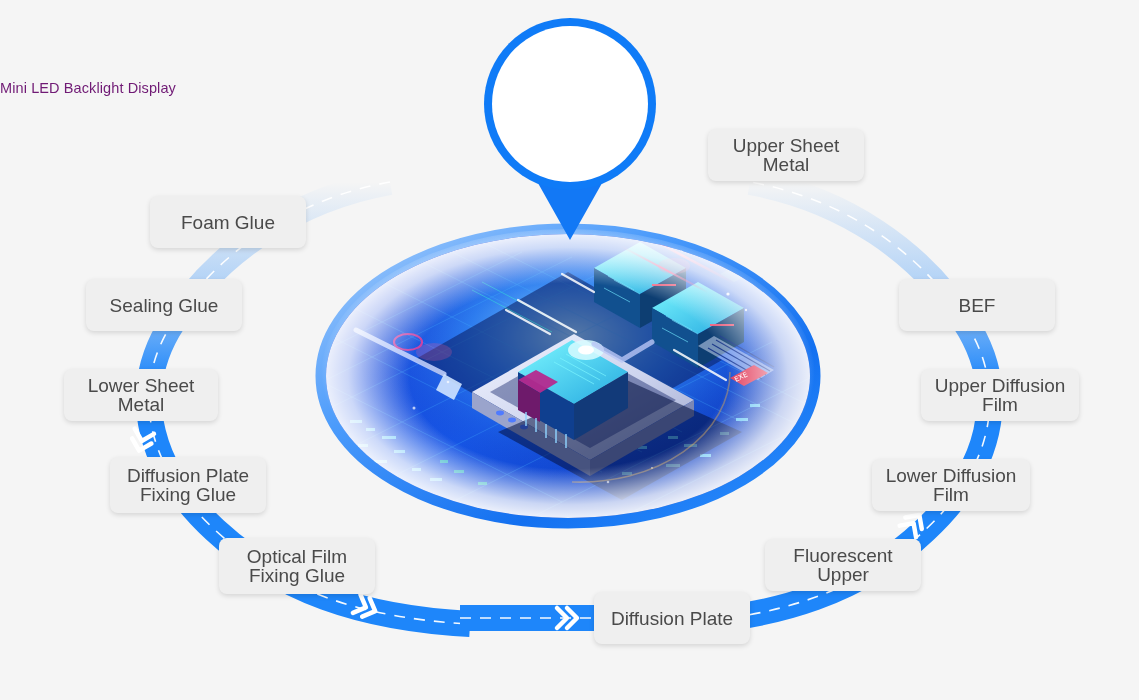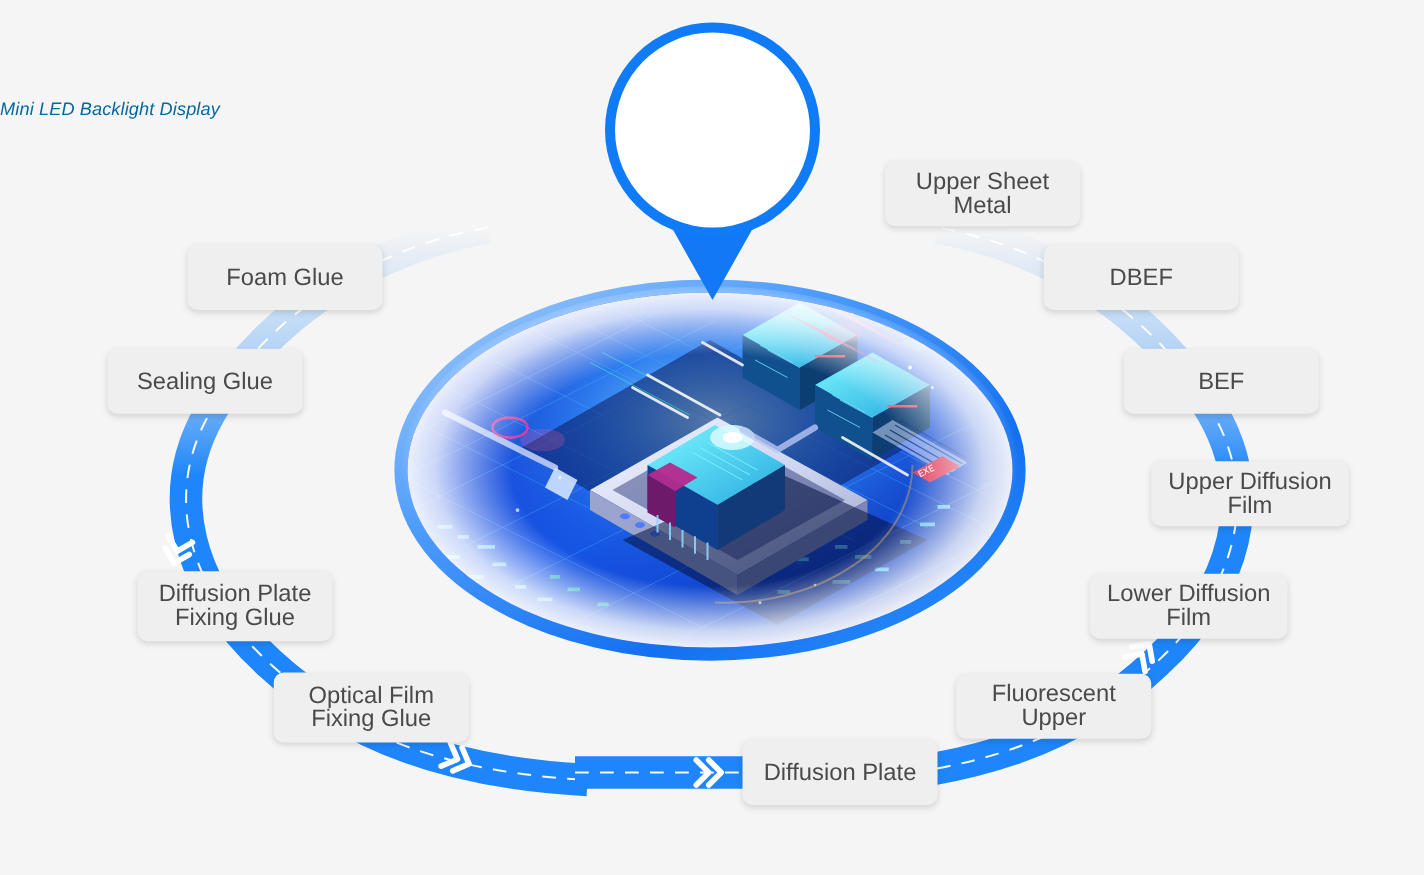--- a/index.html
+++ b/index.html
@@ -47,25 +47,24 @@
     z-index: 6;
   }
   .pin svg { display: block; width: 100%; height: 100%; }
   .pin-label {
     position: absolute;
     left: 0; top: 78px;
     width: 176px;
     text-align: center;
     font-size: 14.5px;
     line-height: 20px;
-    color: #0369a1;
+    color: #701a75;
     letter-spacing: .1px;
     z-index: 7;
     pointer-events: none;
-    font-style: italic;
   }
 
   
   .node {
     position: absolute;
     background: #efefef;
     border-radius: 8px;
     box-shadow: 0 2px 5px rgba(0,0,0,0.13);
     display: flex;
     align-items: center;
@@ -393,35 +392,35 @@
       <circle cx="88" cy="96" r="78" fill="#ffffff"></circle>
     </svg>
   </div>
   <div class="pin-label">Mini LED Backlight
 Display</div>
 
   <div class="node" style="left:150px;top:196px;width:156px;height:52px;text-align:center;">Foam Glue</div>
 
   <div class="node" style="left:86px;top:279px;width:156px;height:52px;">Sealing Glue</div>
 
+  <div class="node" style="left:64px;top:369px;width:154px;height:52px;">Lower Sheet Metal</div>
 
   <div class="node" style="left:110px;top:457px;width:156px;height:56px;">Diffusion Plate
 Fixing Glue</div>
 
   <div class="node" style="left:219px;top:538px;width:156px;height:56px;">Optical Film
 Fixing Glue</div>
 
 
   <div class="node" style="left:594px;top:592px;width:156px;height:52px;">Diffusion Plate</div>
 
   <div class="node" style="left:765px;top:539px;width:156px;height:52px;">Fluorescent Upper</div>
 
   <div class="node" style="left:872px;top:459px;width:158px;height:52px;">Lower Diffusion Film</div>
 
   <div class="node" style="left:921px;top:369px;width:158px;height:52px;">Upper Diffusion Film</div>
 
   <div class="node" style="left:899px;top:279px;width:156px;height:52px;">BEF</div>
 
-  <div class="node" style="left:835px;top:196px;width:156px;height:52px;">DBEF</div>
 
   <div class="node" style="left:708px;top:129px;width:156px;height:52px;">Upper Sheet Metal</div>
 
 </div>
 
 </body></html>

